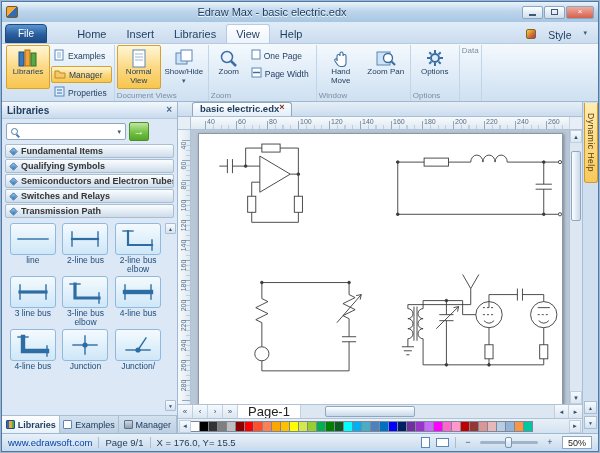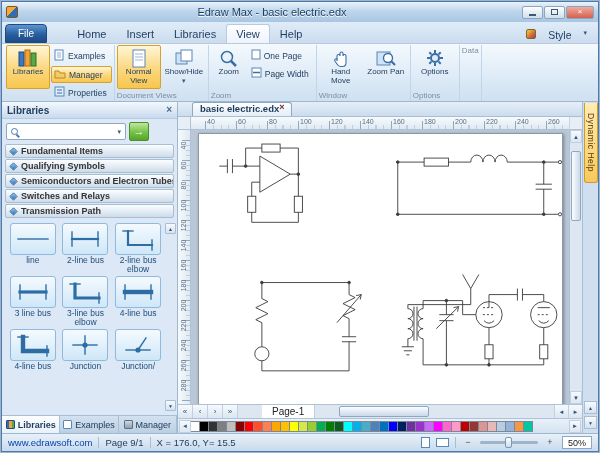--- a/index.html
+++ b/index.html
@@ -88,21 +88,21 @@
   .vruler span{position:absolute;left:-1px;width:13px;text-align:center;font-size:7px;color:#5a6e84;transform:rotate(-90deg);}
   .viewport{flex:1;position:relative;overflow:hidden;}
   .page{position:absolute;left:7px;top:3px;right:6px;bottom:-8px;background:#fff;border:1px solid #8a9aaa;box-shadow:1px 1px 3px rgba(0,0,0,.35);}
   .page svg{position:absolute;inset:0;width:100%;height:100%;}
   .vscroll{width:13px;background:#dde7f1;border-left:1px solid #b0c2d4;display:flex;flex-direction:column;align-items:stretch;flex:0 0 auto;}
   .sarrow{height:13px;display:flex;align-items:center;justify-content:center;font-size:6px;color:#33506e;background:linear-gradient(#f6fafd,#dbe6f1);border:1px solid #c0d0e0;flex:0 0 auto;}
   .vtrack{flex:1;position:relative;}
   .vthumb{position:absolute;left:1px;right:1px;top:8px;height:70px;background:linear-gradient(90deg,#fdfeff,#c9d9ea);border:1px solid #8fa8c2;border-radius:2px;}
   .hscroll-row{height:14px;display:flex;align-items:stretch;background:#dde7f1;border-top:1px solid #b0c2d4;flex:0 0 auto;}
   .navbtn{width:15px;display:flex;align-items:center;justify-content:center;font-size:8px;color:#33506e;background:linear-gradient(#f6fafd,#dbe6f1);border-right:1px solid #c0d0e0;}
-  .pagetab{padding:0 10px;background:#fff;border-right:1px solid #c0d0e0;font-size:10px;display:flex;align-items:center;color:#222;white-space:nowrap;margin-left:24px;}
+  .pagetab{padding:0 10px;background:#fff;border-right:1px solid #c0d0e0;font-size:13px;display:flex;align-items:center;color:#222;white-space:nowrap;}
   .htrack{flex:1;position:relative;}
   .hthumb{position:absolute;top:1px;bottom:1px;left:24px;width:90px;background:linear-gradient(#fdfeff,#c9d9ea);border:1px solid #8fa8c2;border-radius:2px;}
   .harrow{width:14px;display:flex;align-items:center;justify-content:center;font-size:6px;color:#33506e;background:linear-gradient(#f6fafd,#dbe6f1);border-left:1px solid #c0d0e0;}
   .palette-row{height:15px;display:flex;align-items:center;background:linear-gradient(#e9f1f9,#d4e2f0);border-top:1px solid #b0c2d4;padding:0 1px;flex:0 0 auto;}
   .palarrow{width:12px;height:13px;display:flex;align-items:center;justify-content:center;font-size:6px;color:#33506e;background:linear-gradient(#f6fafd,#dbe6f1);border:1px solid #c0d0e0;flex:0 0 auto;}
   .swatches{display:flex;flex:1;overflow:hidden;}
   .swatch{width:10px;height:11px;border:1px solid #7d8894;margin-left:-1px;flex:0 0 auto;}
 
   
   .right-rail{width:16px;background:#cfdff0;border-left:1px solid #a9bed2;display:flex;flex-direction:column;align-items:center;flex:0 0 auto;}

